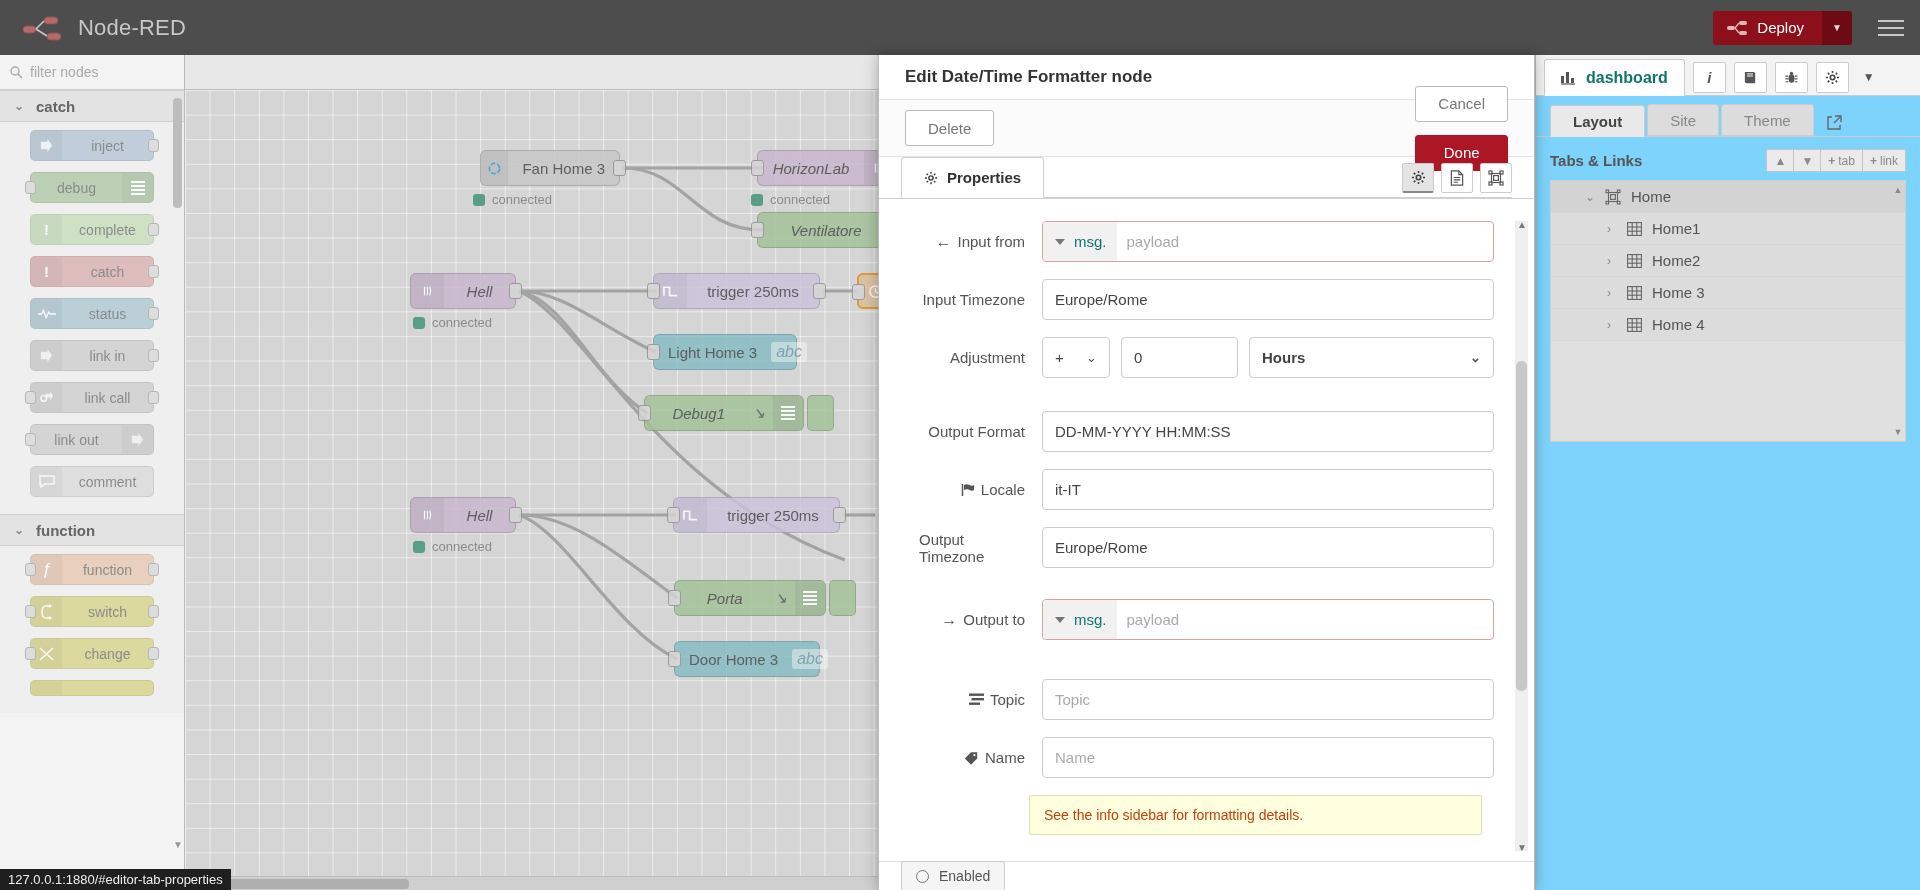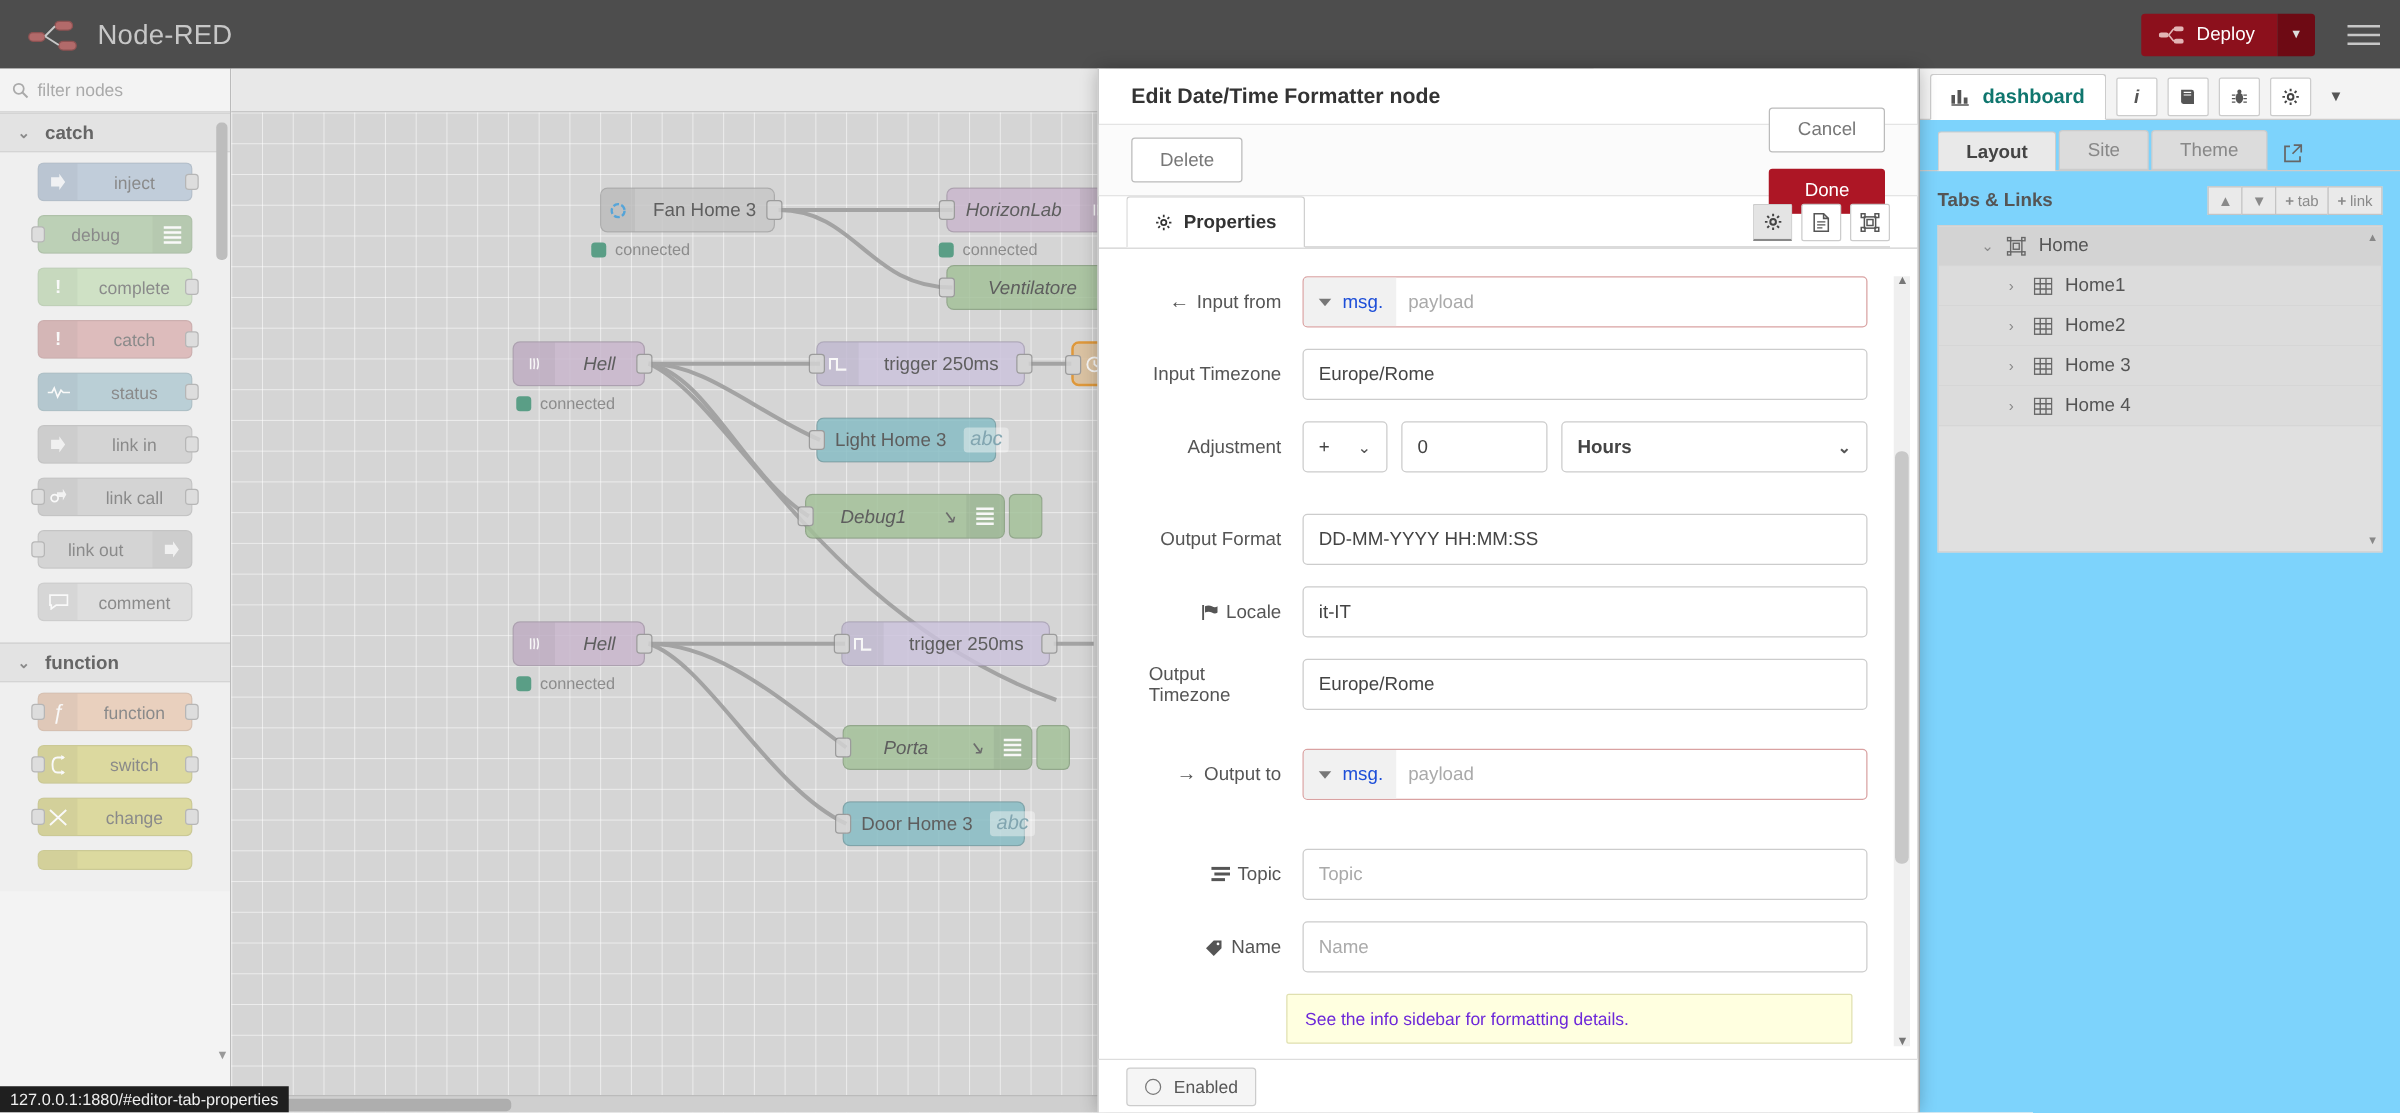--- a/index.html
+++ b/index.html
@@ -191,41 +191,41 @@
     font-size: 15px; color: #444; padding: 0 12px; background: #fff;
     display: flex; align-items: center; font-family: "Liberation Sans", sans-serif;
   }
   .fin.placeholder { color: #aaa; }
   .typedin {
     flex: 1; height: 41px; border: 1px solid #d9a2a2; border-radius: 4px;
     display: flex; align-items: center; overflow: hidden; background: #fff;
   }
   .typedin .tsel {
     height: 100%; background: #f1f1f1; display: flex; align-items: center; gap: 9px;
-    padding: 0 10px 0 12px; font-size: 15px; color: #1d4ed8;
+    padding: 0 10px 0 12px; font-size: 15px; color: #0f766e;
   }
   .typedin .tval { padding-left: 10px; font-size: 15px; color: #aaa; }
   .caret-dn { width:0;height:0;border-left:5px solid transparent;border-right:5px solid transparent;border-top:6px solid #777; }
   .sel {
     height: 41px; border: 1px solid #ccc; border-radius: 4px; background: #fff;
     display: flex; align-items: center; padding: 0 12px; font-size: 15px; color: #444;
     position: relative;
   }
   .sel .chev { margin-left: auto; color: #555; font-size: 13px; }
   .notebox {
     margin: 8px 12px 0 120px; background: #ffffe0; border: 1px solid #e0e0b0;
-    padding: 11px 14px; font-size: 14px; color: #6d28d9; border-radius: 2px;
+    padding: 11px 14px; font-size: 14px; color: #c2410c; border-radius: 2px;
   }
   #form-vscroll {
     position: absolute; right: 6px; top: 22px; bottom: 10px; width: 13px; background: #efefef;
   }
   #form-vscroll .thumb { position:absolute; left:1px; top: 140px; width: 11px; height: 330px; background:#c8c8c8; border-radius:5px;}
   #form-vscroll .ar { position:absolute; left:2px; font-size:10px; color:#777;}
   #dialog-footer {
-    height: 43px; border-top: 1px solid #ddd; display: flex; align-items: center;
+    height: 29px; border-top: 1px solid #ddd; display: flex; align-items: center;
     padding: 0 22px; background: #fff;
   }
   .enabled-btn {
     height: 31px; border: 1px solid #ccc; background: #f5f5f5; border-radius: 3px;
     display: flex; align-items: center; gap: 10px; padding: 0 14px;
     font-size: 14px; color: #555; cursor: pointer;
   }
   .circ-ico { width: 13px; height: 13px; border: 1.6px solid #777; border-radius: 50%; }
 
   

